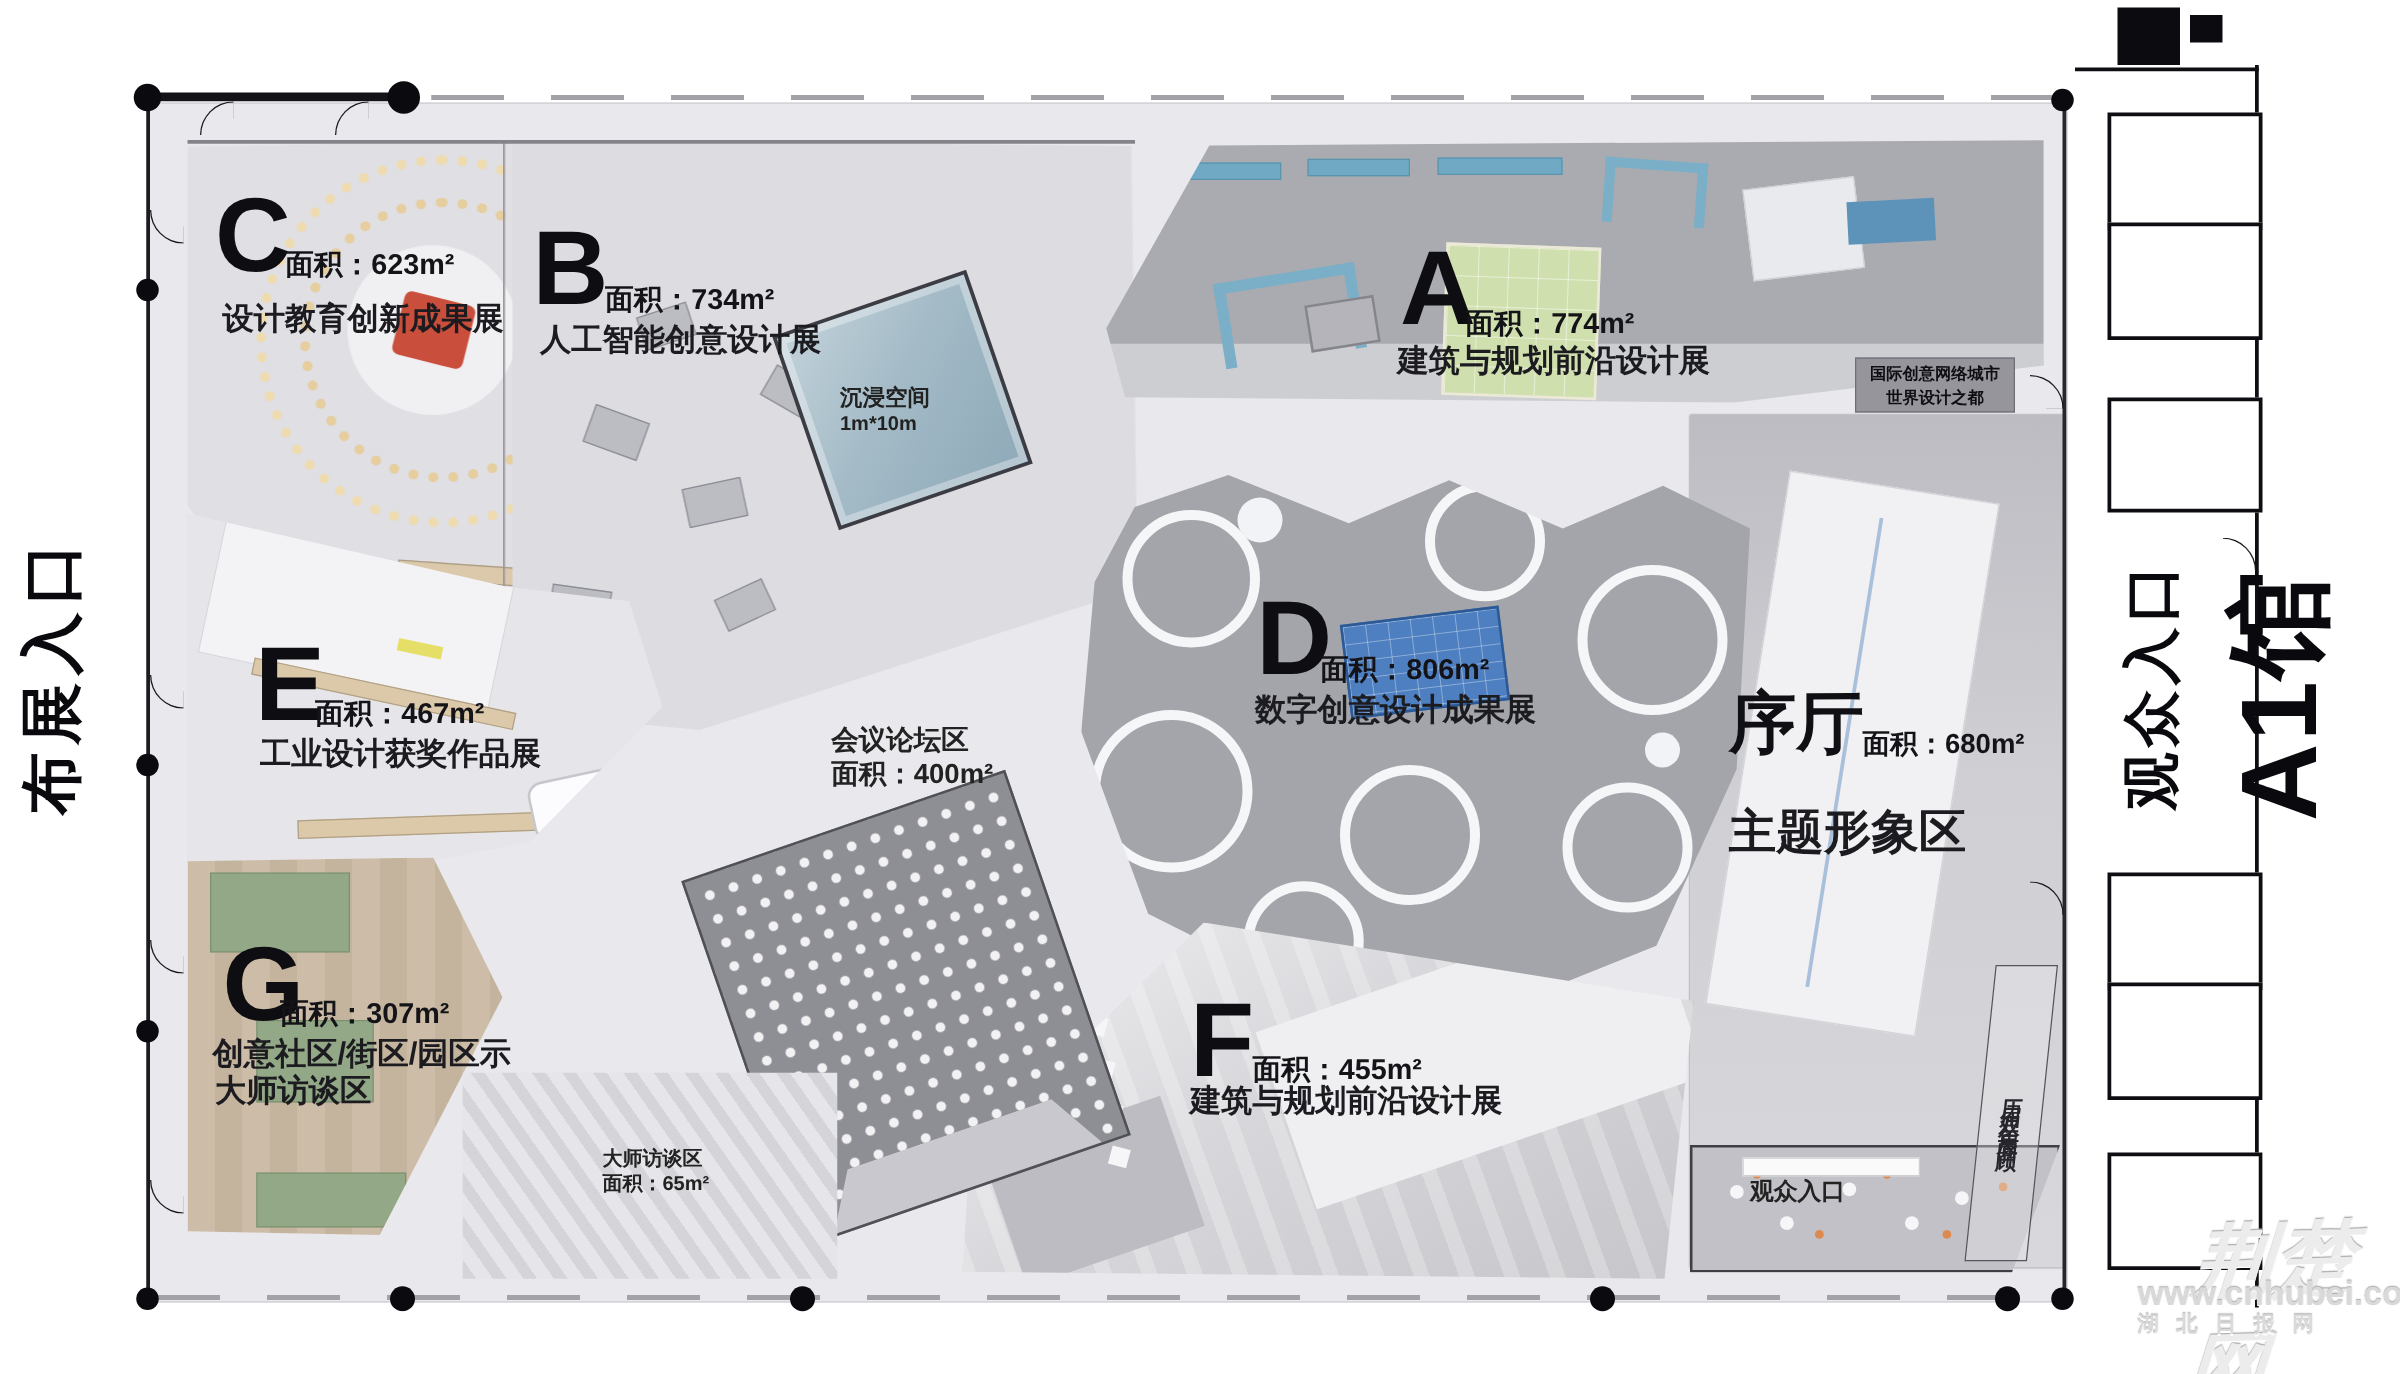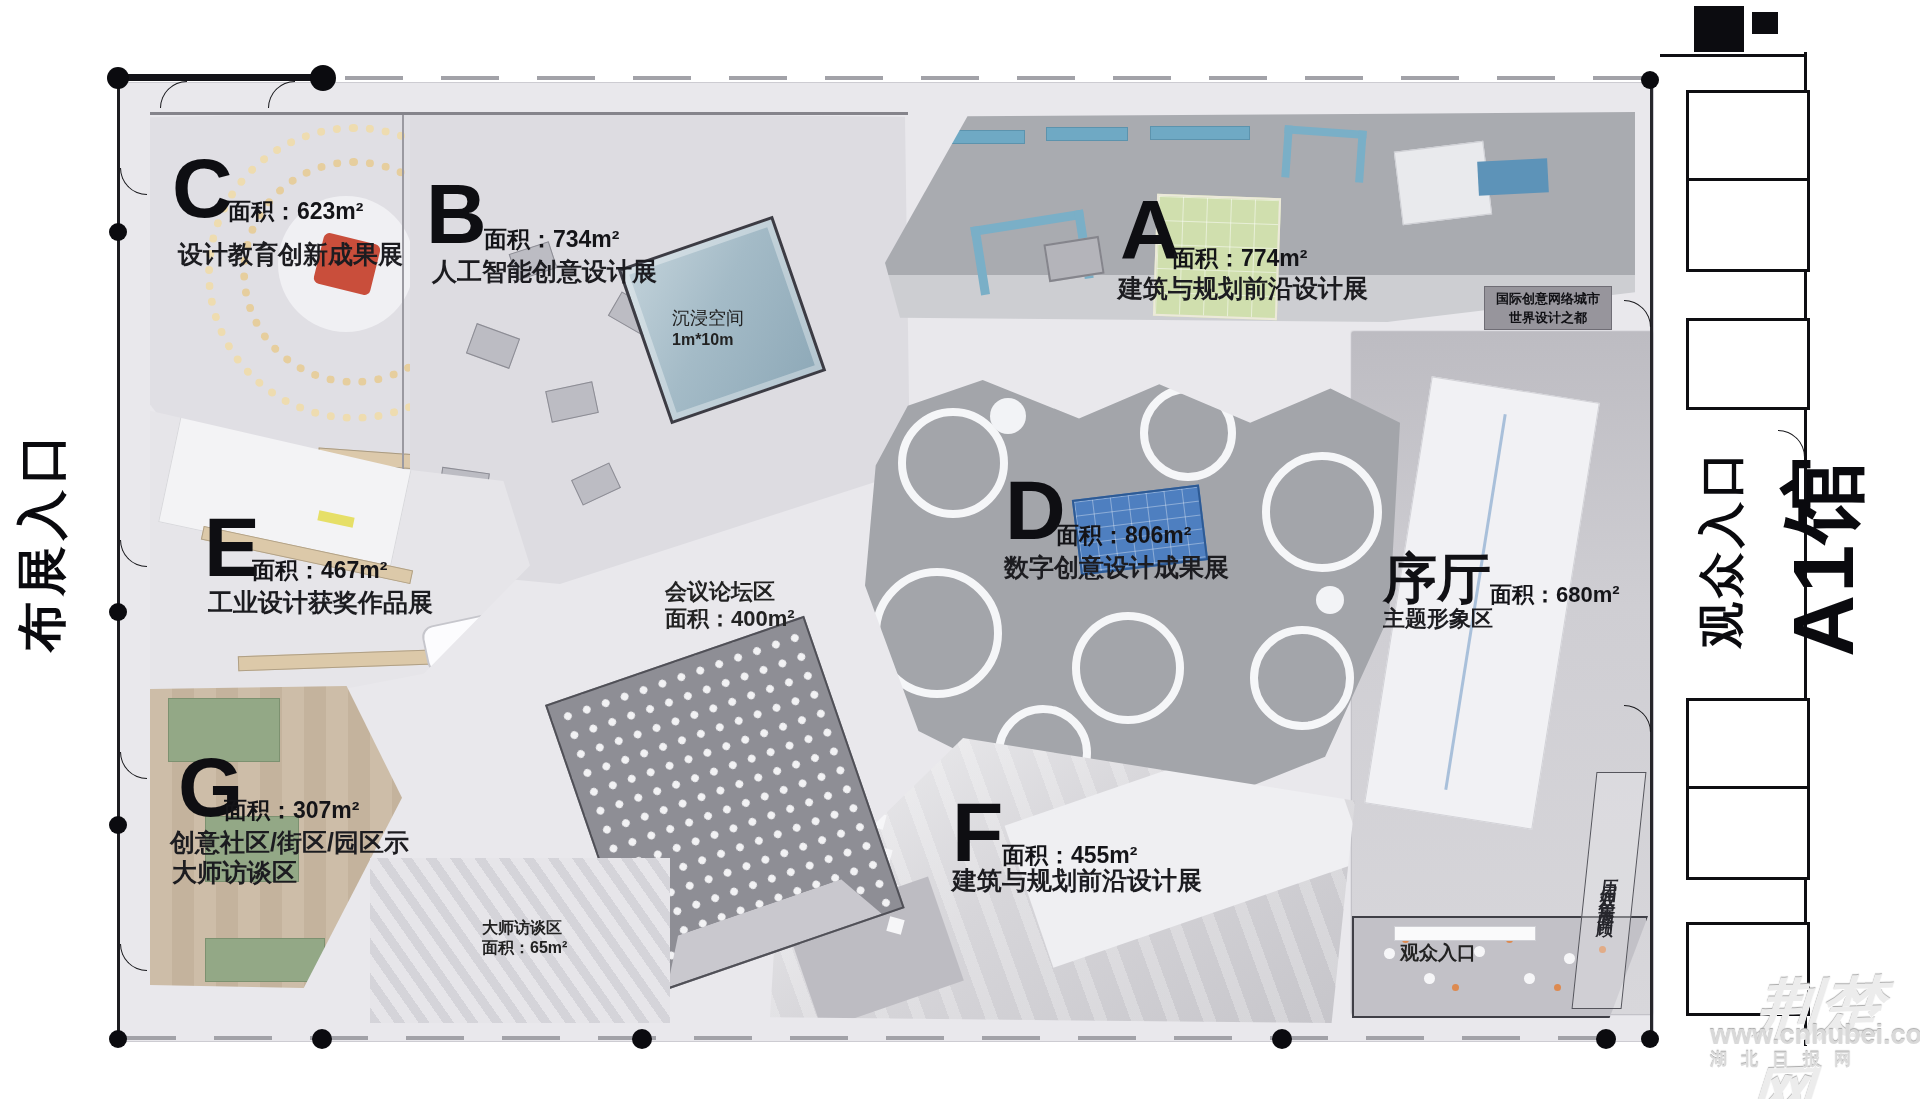--- a/index.html
+++ b/index.html
@@ -234,32 +234,32 @@
   <div class="zarea" style="left:1002px;top:840px">面积：455m²</div>
   <div class="zname" style="left:952px;top:864px">建筑与规划前沿设计展</div>
 
   <div class="zletter" style="left:178px;top:745px">G</div>
   <div class="zarea" style="left:224px;top:795px">面积：307m²</div>
   <div class="zname" style="left:170px;top:826px">创意社区/街区/园区示</div>
   <div class="zname" style="left:172px;top:856px">大师访谈区</div>
 
   <div class="abs" style="left:1383px;top:543px;font-size:54px;font-weight:bold;color:#101014">序厅</div>
   <div class="zarea" style="left:1490px;top:580px;font-size:22px">面积：680m²</div>
-  <div class="zname" style="left:1383px;top:604px;font-size:22px">主题形象区</div>
+  <div class="zname" style="left:1383px;top:640px;font-size:38px">主题形象区</div>
 
   <div class="small-label" style="left:665px;top:578px;font-size:22px;line-height:27px">
     <div>会议论坛区</div>
     <div>面积：400m²</div>
   </div>
   <div class="small-label" style="left:482px;top:918px;font-size:16px;line-height:20px">
     <div>大师访谈区</div>
     <div>面积：65m²</div>
   </div>
   <div class="small-label" style="left:672px;top:308px;font-size:18px;line-height:21px">
-    <div style="font-weight:normal">沉浸空间</div>
+    <div style="font-weight:bold">沉浸空间</div>
     <div style="font-size:16px">1m*10m</div>
   </div>
   <div class="small-label" style="left:1400px;top:940px;font-size:19px;font-weight:bold">观众入口</div>
 
   <div class="vrot" style="left:42px;top:540px;font-size:50px;letter-spacing:6px">布展入口</div>
   <div class="vrot" style="left:1722px;top:548px;font-size:46px;letter-spacing:4px">观众入口</div>
   <div class="vrot" style="left:1824px;top:556px;font-size:86px;letter-spacing:2px">A1馆</div>
 
   <div class="wm" style="left:1752px;top:964px;font-size:64px;font-family:'Liberation Serif','DejaVu Serif',serif;font-style:italic;color:#ececec;transform:skewX(-6deg) rotate(-2deg)">荆楚网</div>
   <div class="wm" style="left:1710px;top:1020px;font-size:27px">www.cnhubei.com</div>

